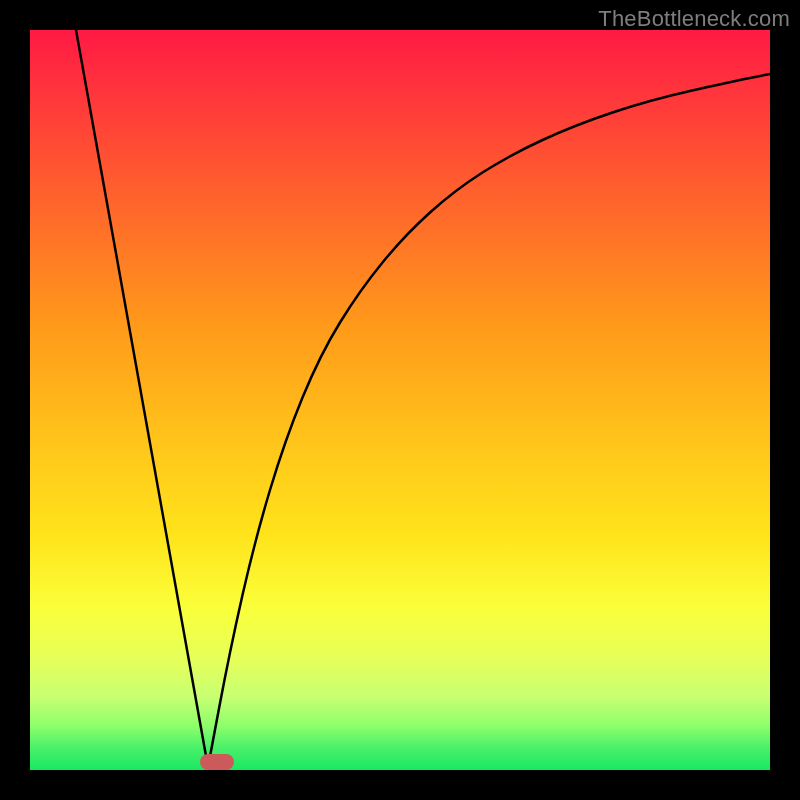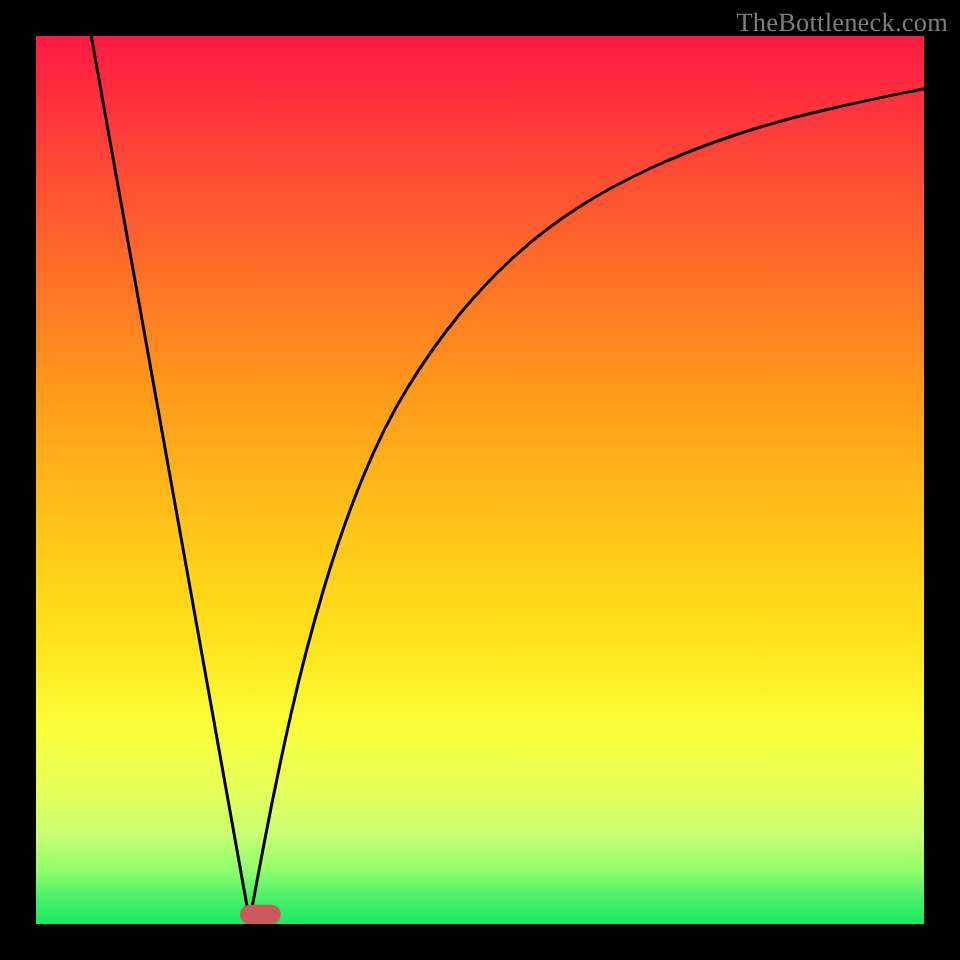--- a/index.html
+++ b/index.html
@@ -28,21 +28,21 @@
       #c8ff72 90%,
       #8eff6a 94%,
       #4af06a 97%,
       #18e862 100%
     );
   }
   .watermark {
     position: absolute;
     top: 6px;
     right: 10px;
-    font-family: Liberation Serif, serif;
+    font-family: Liberation Sans, sans-serif;
     font-size: 22px;
     color: #7e7e7e;
     letter-spacing: 0.2px;
   }
   .marker {
     position: absolute;
     background: #cc5a5a;
     border-radius: 8px;
   }
   svg.curve {

